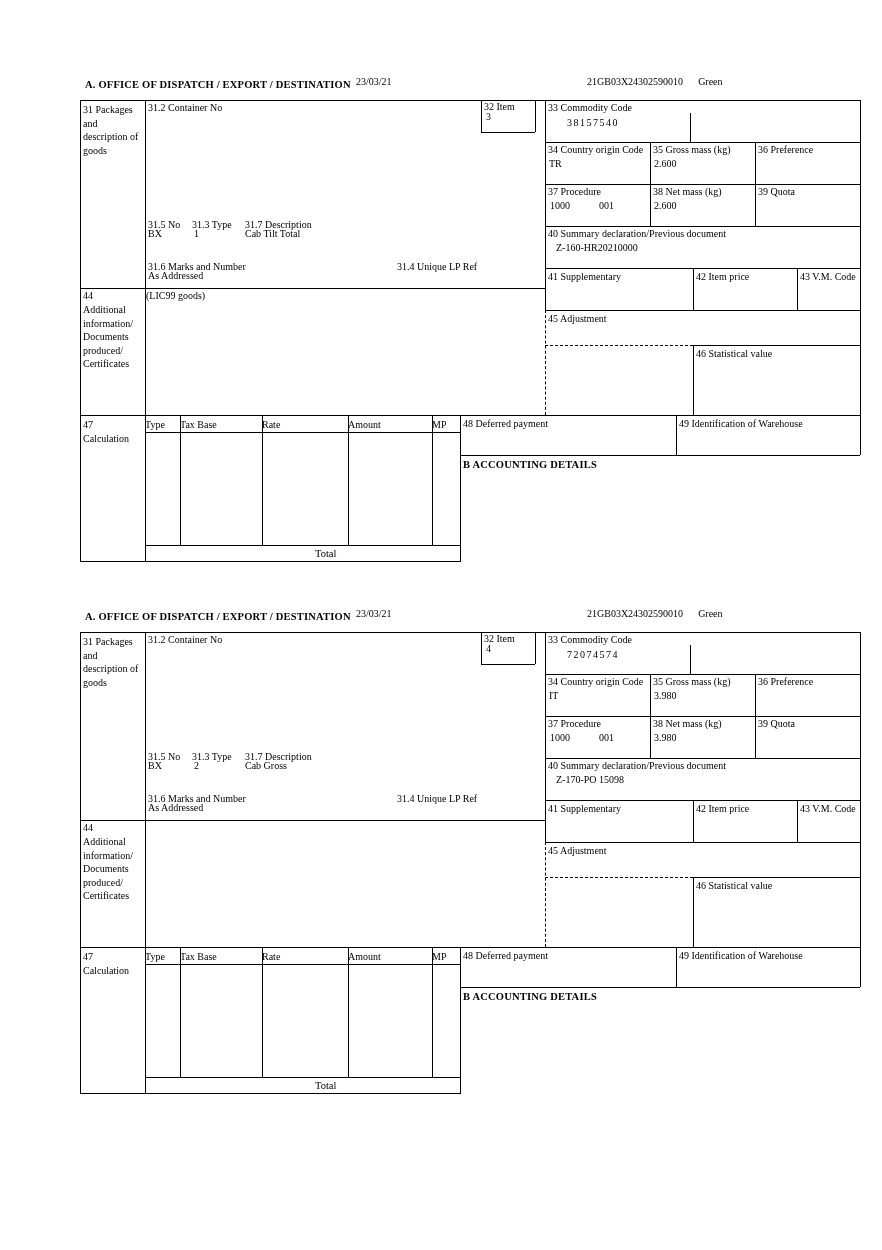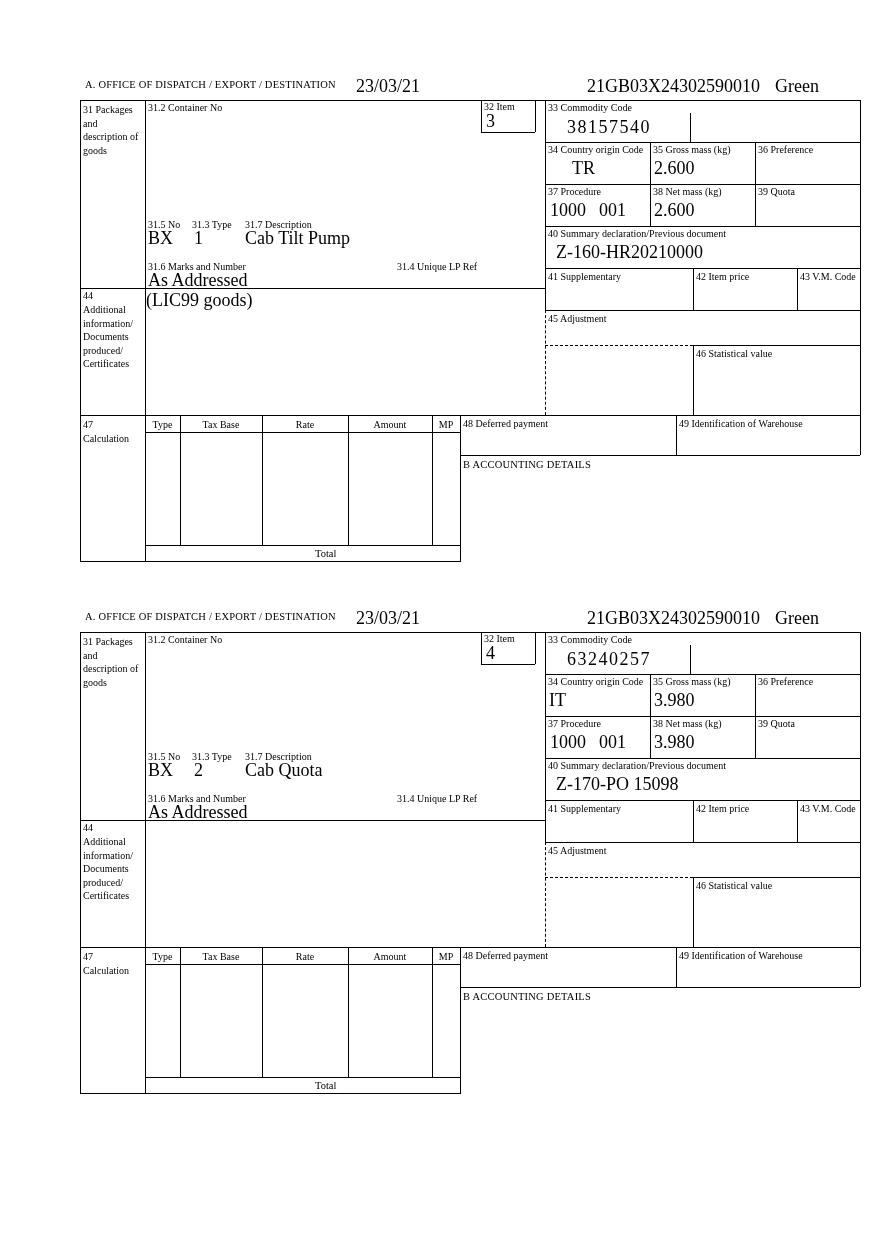--- a/index.html
+++ b/index.html
@@ -3,23 +3,23 @@
 <meta charset="utf-8">
 <style>
   html,body{margin:0;padding:0}
   body{width:882px;height:1250px;background:#ffffff;position:relative;
        font-family:"Liberation Serif","DejaVu Serif",serif;color:#000}
   .section{position:absolute;left:80px;width:781px;height:495px}
   .abs{position:absolute;white-space:nowrap}
   .wrap{white-space:normal;line-height:1.35}
   .lbl{font-size:10px}
   .lbl2{font-size:10.5px}
-  .val{font-size:18px}
-  .hdr{font-size:10.5px;font-weight:normal;letter-spacing:.2px}
-  .ctr{text-align:center}
+  .val{font-size:10px}
+  .hdr{font-size:10.5px;font-weight:bold;letter-spacing:.2px}
+  .ctr{text-align:left}
   .sp{letter-spacing:1.5px}
   .routing{margin-left:15px}
   .hl{position:absolute;height:0;border-top:1px solid #000}
   .vl{position:absolute;width:0;border-left:1px solid #000}
   .hl.dash{border-top-style:dashed}
   .vl.dash{border-left-style:dashed}
 </style>
 </head>
 <body>
 
@@ -28,36 +28,36 @@
   <div class="abs val" style="left:276px;top:6px">23/03/21</div>
   <div class="abs val" style="left:507px;top:6px"><span>21GB03X24302590010</span><span class="routing">Green</span></div>
 
   <div class="abs lbl wrap" style="left:3px;top:33px;width:58px">31 Packages and description of goods</div>
   <div class="abs lbl" style="left:68px;top:32px">31.2 Container No</div>
   <div class="abs lbl" style="left:404px;top:31px">32 Item</div>
   <div class="abs val" style="left:406px;top:41px">3</div>
   <div class="abs lbl" style="left:468px;top:32px">33 Commodity Code</div>
   <div class="abs val sp" style="left:487px;top:47px">38157540</div>
   <div class="abs lbl" style="left:468px;top:74px">34 Country origin Code</div>
-  <div class="abs val" style="left:492px;top:88px">TR</div>
+  <div class="abs val" style="left:469px;top:88px">TR</div>
   <div class="abs lbl" style="left:573px;top:74px">35 Gross mass (kg)</div>
   <div class="abs val" style="left:574px;top:88px">2.600</div>
   <div class="abs lbl" style="left:678px;top:74px">36 Preference</div>
   <div class="abs lbl" style="left:468px;top:116px">37 Procedure</div>
   <div class="abs val" style="left:470px;top:130px">1000</div>
   <div class="abs val" style="left:519px;top:130px">001</div>
   <div class="abs lbl" style="left:573px;top:116px">38 Net mass (kg)</div>
   <div class="abs val" style="left:574px;top:130px">2.600</div>
   <div class="abs lbl" style="left:678px;top:116px">39 Quota</div>
   <div class="abs lbl" style="left:68px;top:149px">31.5 No</div>
   <div class="abs lbl" style="left:112px;top:149px">31.3 Type</div>
   <div class="abs lbl" style="left:165px;top:149px">31.7 Description</div>
   <div class="abs val" style="left:68px;top:158px">BX</div>
   <div class="abs val" style="left:114px;top:158px">1</div>
-  <div class="abs val" style="left:165px;top:158px">Cab Tilt Pump</div>
+  <div class="abs val" style="left:165px;top:158px">Cab Tilt Total</div>
   <div class="abs lbl" style="left:468px;top:158px">40 Summary declaration/Previous document</div>
   <div class="abs val" style="left:476px;top:172px">Z-160-HR20210000</div>
   <div class="abs lbl" style="left:68px;top:191px">31.6 Marks and Number</div>
   <div class="abs lbl" style="left:317px;top:191px">31.4 Unique LP Ref</div>
   <div class="abs val" style="left:68px;top:200px">As Addressed</div>
   <div class="abs lbl" style="left:468px;top:201px">41 Supplementary</div>
   <div class="abs lbl" style="left:616px;top:201px">42 Item price</div>
   <div class="abs lbl" style="left:720px;top:201px">43 V.M. Code</div>
   <div class="abs lbl" style="left:3px;top:220px">44</div>
   <div class="abs lbl wrap" style="left:3px;top:233px;width:58px">Additional information/ Documents produced/ Certificates</div>
@@ -113,38 +113,38 @@
 <div class="section" style="top:602px">
   <div class="abs hdr" style="left:5px;top:9px">A.  OFFICE OF DISPATCH / EXPORT / DESTINATION</div>
   <div class="abs val" style="left:276px;top:6px">23/03/21</div>
   <div class="abs val" style="left:507px;top:6px"><span>21GB03X24302590010</span><span class="routing">Green</span></div>
 
   <div class="abs lbl wrap" style="left:3px;top:33px;width:58px">31 Packages and description of goods</div>
   <div class="abs lbl" style="left:68px;top:32px">31.2 Container No</div>
   <div class="abs lbl" style="left:404px;top:31px">32 Item</div>
   <div class="abs val" style="left:406px;top:41px">4</div>
   <div class="abs lbl" style="left:468px;top:32px">33 Commodity Code</div>
-  <div class="abs val sp" style="left:487px;top:47px">63240257</div>
+  <div class="abs val sp" style="left:487px;top:47px">72074574</div>
   <div class="abs lbl" style="left:468px;top:74px">34 Country origin Code</div>
   <div class="abs val" style="left:469px;top:88px">IT</div>
   <div class="abs lbl" style="left:573px;top:74px">35 Gross mass (kg)</div>
   <div class="abs val" style="left:574px;top:88px">3.980</div>
   <div class="abs lbl" style="left:678px;top:74px">36 Preference</div>
   <div class="abs lbl" style="left:468px;top:116px">37 Procedure</div>
   <div class="abs val" style="left:470px;top:130px">1000</div>
   <div class="abs val" style="left:519px;top:130px">001</div>
   <div class="abs lbl" style="left:573px;top:116px">38 Net mass (kg)</div>
   <div class="abs val" style="left:574px;top:130px">3.980</div>
   <div class="abs lbl" style="left:678px;top:116px">39 Quota</div>
   <div class="abs lbl" style="left:68px;top:149px">31.5 No</div>
   <div class="abs lbl" style="left:112px;top:149px">31.3 Type</div>
   <div class="abs lbl" style="left:165px;top:149px">31.7 Description</div>
   <div class="abs val" style="left:68px;top:158px">BX</div>
   <div class="abs val" style="left:114px;top:158px">2</div>
-  <div class="abs val" style="left:165px;top:158px">Cab Quota</div>
+  <div class="abs val" style="left:165px;top:158px">Cab Gross</div>
   <div class="abs lbl" style="left:468px;top:158px">40 Summary declaration/Previous document</div>
   <div class="abs val" style="left:476px;top:172px">Z-170-PO 15098</div>
   <div class="abs lbl" style="left:68px;top:191px">31.6 Marks and Number</div>
   <div class="abs lbl" style="left:317px;top:191px">31.4 Unique LP Ref</div>
   <div class="abs val" style="left:68px;top:200px">As Addressed</div>
   <div class="abs lbl" style="left:468px;top:201px">41 Supplementary</div>
   <div class="abs lbl" style="left:616px;top:201px">42 Item price</div>
   <div class="abs lbl" style="left:720px;top:201px">43 V.M. Code</div>
   <div class="abs lbl" style="left:3px;top:220px">44</div>
   <div class="abs lbl wrap" style="left:3px;top:233px;width:58px">Additional information/ Documents produced/ Certificates</div>

